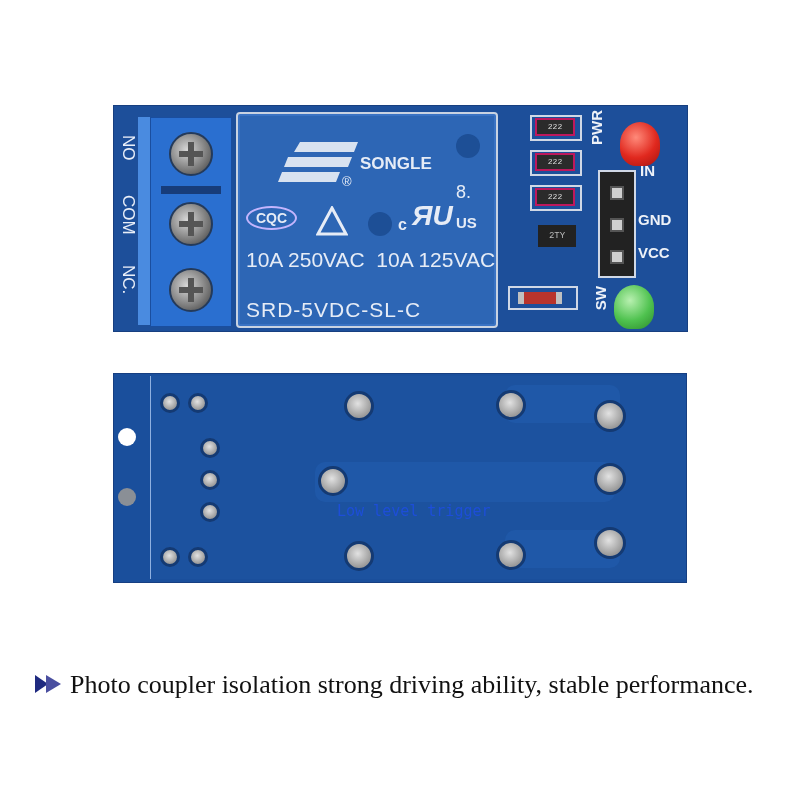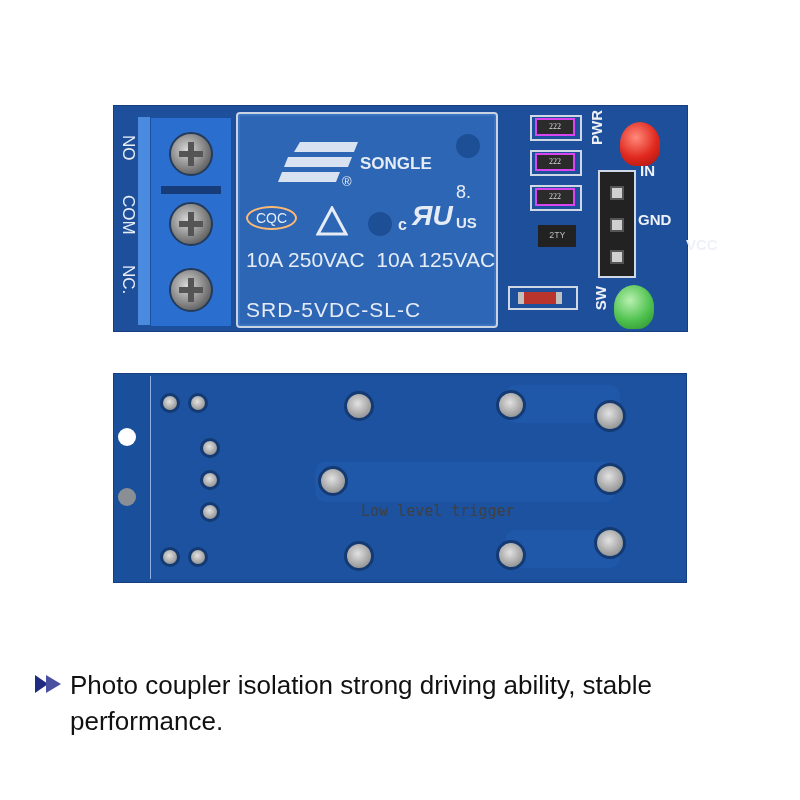--- a/index.html
+++ b/index.html
@@ -11,33 +11,33 @@
   .terminal{left:150px;top:117px;width:80px;height:208px;background:#2a6fd0;border:1px solid #1a4e9f;}
   .terminal-edge{left:138px;top:117px;width:14px;height:208px;background:#4a8be0;}
   .screw{width:40px;height:40px;border-radius:50%;background:radial-gradient(circle at 40% 40%,#d8d8d8,#7a7a7a 60%,#3a3a3a);border:2px solid #243a5a;}
   .screw::before,.screw::after{content:"";position:absolute;background:#555;}
   .screw::before{left:8px;top:17px;width:24px;height:6px;}
   .screw::after{left:17px;top:8px;width:6px;height:24px;}
   .slot{width:60px;height:8px;background:#173c7a;}
   .relay{left:236px;top:112px;width:258px;height:212px;background:#2d66b5;border:2px solid #c9d3e2;border-radius:4px;box-shadow:inset 0 0 0 2px #3a73c4;}
   .relay-text{color:#e6ecf6;font-family:"Liberation Sans",sans-serif;white-space:pre;}
   .hole{border-radius:50%;background:#1d4f96;}
-  .smd{width:36px;height:14px;background:#2b2b2b;border:2px solid #d946ef;color:#ddd;font-size:8px;text-align:center;line-height:14px;font-family:Liberation Serif, serif;}
+  .smd{width:36px;height:14px;background:#2b2b2b;border:2px solid #be185d;color:#ddd;font-size:8px;text-align:center;line-height:14px;font-family:Liberation Mono, monospace;}
   .smd-pad{border:2px solid #d0d8e6;}
   .led{width:40px;height:44px;border-radius:50% 50% 40% 40%;}
   .header{left:598px;top:170px;width:34px;height:104px;background:#222;border:2px solid #d0d8e6;}
   .pin{width:10px;height:10px;background:#cfcfcf;border:2px solid #555;left:10px;}
   .silk{color:#eef2f8;font-weight:bold;font-size:15px;}
   
   .board-bot{left:113px;top:373px;width:572px;height:208px;background:#1a4f9c;border:1px solid #163f82;}
   .bot-inner{left:150px;top:376px;width:535px;height:203px;background:#1c529f;border-left:1px solid #8fb0e0;}
   .pad{border-radius:50%;background:radial-gradient(circle at 45% 40%,#e2e2e2,#9a9a9a 70%);border:3px solid #143a73;}
   .trace{background:#1f58a8;border-radius:10px;}
   .bullet{left:35px;top:673px;}
-  .caption{left:70px;top:667px;width:700px;font-size:26px;line-height:36px;color:#111;font-family:Liberation Sans, sans-serif;}
+  .caption{left:70px;top:667px;width:700px;font-size:26px;line-height:36px;color:#111;font-family:Liberation Serif, serif;}
 </style>
 </head>
 <body>
 
 <div class="abs board-top"></div>
 <div class="abs silk-v" style="left:118px;top:135px;">NO</div>
 <div class="abs silk-v" style="left:118px;top:195px;">COM</div>
 <div class="abs silk-v" style="left:118px;top:265px;">NC.</div>
 
 <div class="abs terminal-edge"></div>
@@ -50,21 +50,21 @@
 
 <div class="abs relay">
   <svg class="abs" style="left:40px;top:28px;" width="80" height="44">
     <polygon points="22,0 80,0 76,10 16,10" fill="#d8e2f0"></polygon>
     <polygon points="10,15 74,15 70,25 6,25" fill="#d8e2f0"></polygon>
     <polygon points="4,30 62,30 58,40 0,40" fill="#d8e2f0"></polygon>
   </svg>
   <div class="abs relay-text" style="left:104px;top:60px;font-size:13px;">®</div>
   <div class="abs relay-text" style="left:122px;top:40px;font-size:17px;font-family:Liberation Sans, sans-serif;font-weight:bold;">SONGLE</div>
   <div class="abs hole" style="left:218px;top:20px;width:24px;height:24px;"></div>
-  <div class="abs relay-text" style="left:8px;top:92px;font-size:14px;font-weight:normal;border:2px solid #fdba74;border-radius:50%;padding:2px 8px;">CQC</div>
+  <div class="abs relay-text" style="left:8px;top:92px;font-size:14px;font-weight:bold;border:2px solid #c4b5fd;border-radius:50%;padding:2px 8px;">CQC</div>
   <svg class="abs" style="left:78px;top:92px;" width="32" height="30">
       <polygon points="16,2 30,28 2,28" fill="none" stroke="#e6ecf6" stroke-width="3"></polygon>
     </svg>
   <div class="abs hole" style="left:130px;top:98px;width:24px;height:24px;"></div>
   <div class="abs relay-text" style="left:160px;top:102px;font-size:16px;font-weight:bold;">c</div>
   <div class="abs relay-text" style="left:174px;top:86px;font-size:28px;font-weight:bold;font-style:italic;">ЯU</div>
   <div class="abs relay-text" style="left:218px;top:68px;font-size:18px;">8.</div>
   <div class="abs relay-text" style="left:218px;top:100px;font-size:15px;font-weight:bold;">US</div>
   <div class="abs relay-text" style="left:8px;top:134px;font-size:21px;">10A 250VAC  10A 125VAC</div>
   <div class="abs relay-text" style="left:8px;top:184px;font-size:21px;letter-spacing:1px;">SRD-5VDC-SL-C</div>
@@ -83,21 +83,21 @@
 
 <div class="abs silk" style="left:588px;top:110px;writing-mode:vertical-rl;transform:rotate(180deg);">PWR</div>
 <div class="abs led" style="left:620px;top:122px;background:radial-gradient(circle at 40% 35%,#ff8a7a,#e0281e 55%,#a3140f);"></div>
 <div class="abs header">
   <div class="abs pin" style="top:14px;"></div>
   <div class="abs pin" style="top:46px;"></div>
   <div class="abs pin" style="top:78px;"></div>
 </div>
 <div class="abs silk" style="left:640px;top:162px;">IN</div>
 <div class="abs silk" style="left:638px;top:211px;">GND</div>
-<div class="abs silk" style="left:638px;top:236px;margin-left:48px;">VCC</div>
+<div class="abs silk" style="left:638px;top:244px;">VCC</div>
 <div class="abs silk" style="left:592px;top:286px;writing-mode:vertical-rl;transform:rotate(180deg);">SW</div>
 <div class="abs led" style="left:614px;top:285px;background:radial-gradient(circle at 40% 35%,#b8f0b0,#4fc24f 55%,#2c8a2c);"></div>
 
 <div class="abs board-bot"></div>
 <div class="abs bot-inner"></div>
 <div class="abs" style="left:118px;top:428px;width:18px;height:18px;border-radius:50%;background:#fff;"></div>
 <div class="abs" style="left:118px;top:488px;width:18px;height:18px;border-radius:50%;background:#8a8f96;"></div>
 
 <div class="abs trace" style="left:315px;top:462px;width:300px;height:40px;"></div>
 <div class="abs trace" style="left:505px;top:385px;width:115px;height:38px;"></div>
@@ -112,19 +112,19 @@
 <div class="abs pad" style="left:188px;top:547px;width:14px;height:14px;"></div>
 <div class="abs pad" style="left:344px;top:391px;width:24px;height:24px;"></div>
 <div class="abs pad" style="left:318px;top:466px;width:24px;height:24px;"></div>
 <div class="abs pad" style="left:344px;top:541px;width:24px;height:24px;"></div>
 <div class="abs pad" style="left:496px;top:390px;width:24px;height:24px;"></div>
 <div class="abs pad" style="left:594px;top:400px;width:26px;height:26px;"></div>
 <div class="abs pad" style="left:594px;top:463px;width:26px;height:26px;"></div>
 <div class="abs pad" style="left:594px;top:527px;width:26px;height:26px;"></div>
 <div class="abs pad" style="left:496px;top:540px;width:24px;height:24px;"></div>
 
-<div class="abs" style="left:337px;top:502px;color:#404040;font-family:'DejaVu Sans Mono',monospace;font-size:15px;margin-left:24px;">Low level trigger</div>
+<div class="abs" style="left:337px;top:502px;color:#1d4ed8;font-family:'DejaVu Sans Mono',monospace;font-size:15px;">Low level trigger</div>
 
 <svg class="abs bullet" width="30" height="22">
   <polygon points="0,2 13,11 0,20" fill="#1f2a80"></polygon>
   <polygon points="11,2 26,11 11,20" fill="#4a4fa0"></polygon>
 </svg>
 <div class="abs caption">Photo coupler isolation strong driving ability, stable performance.</div>
 
 </body></html>

